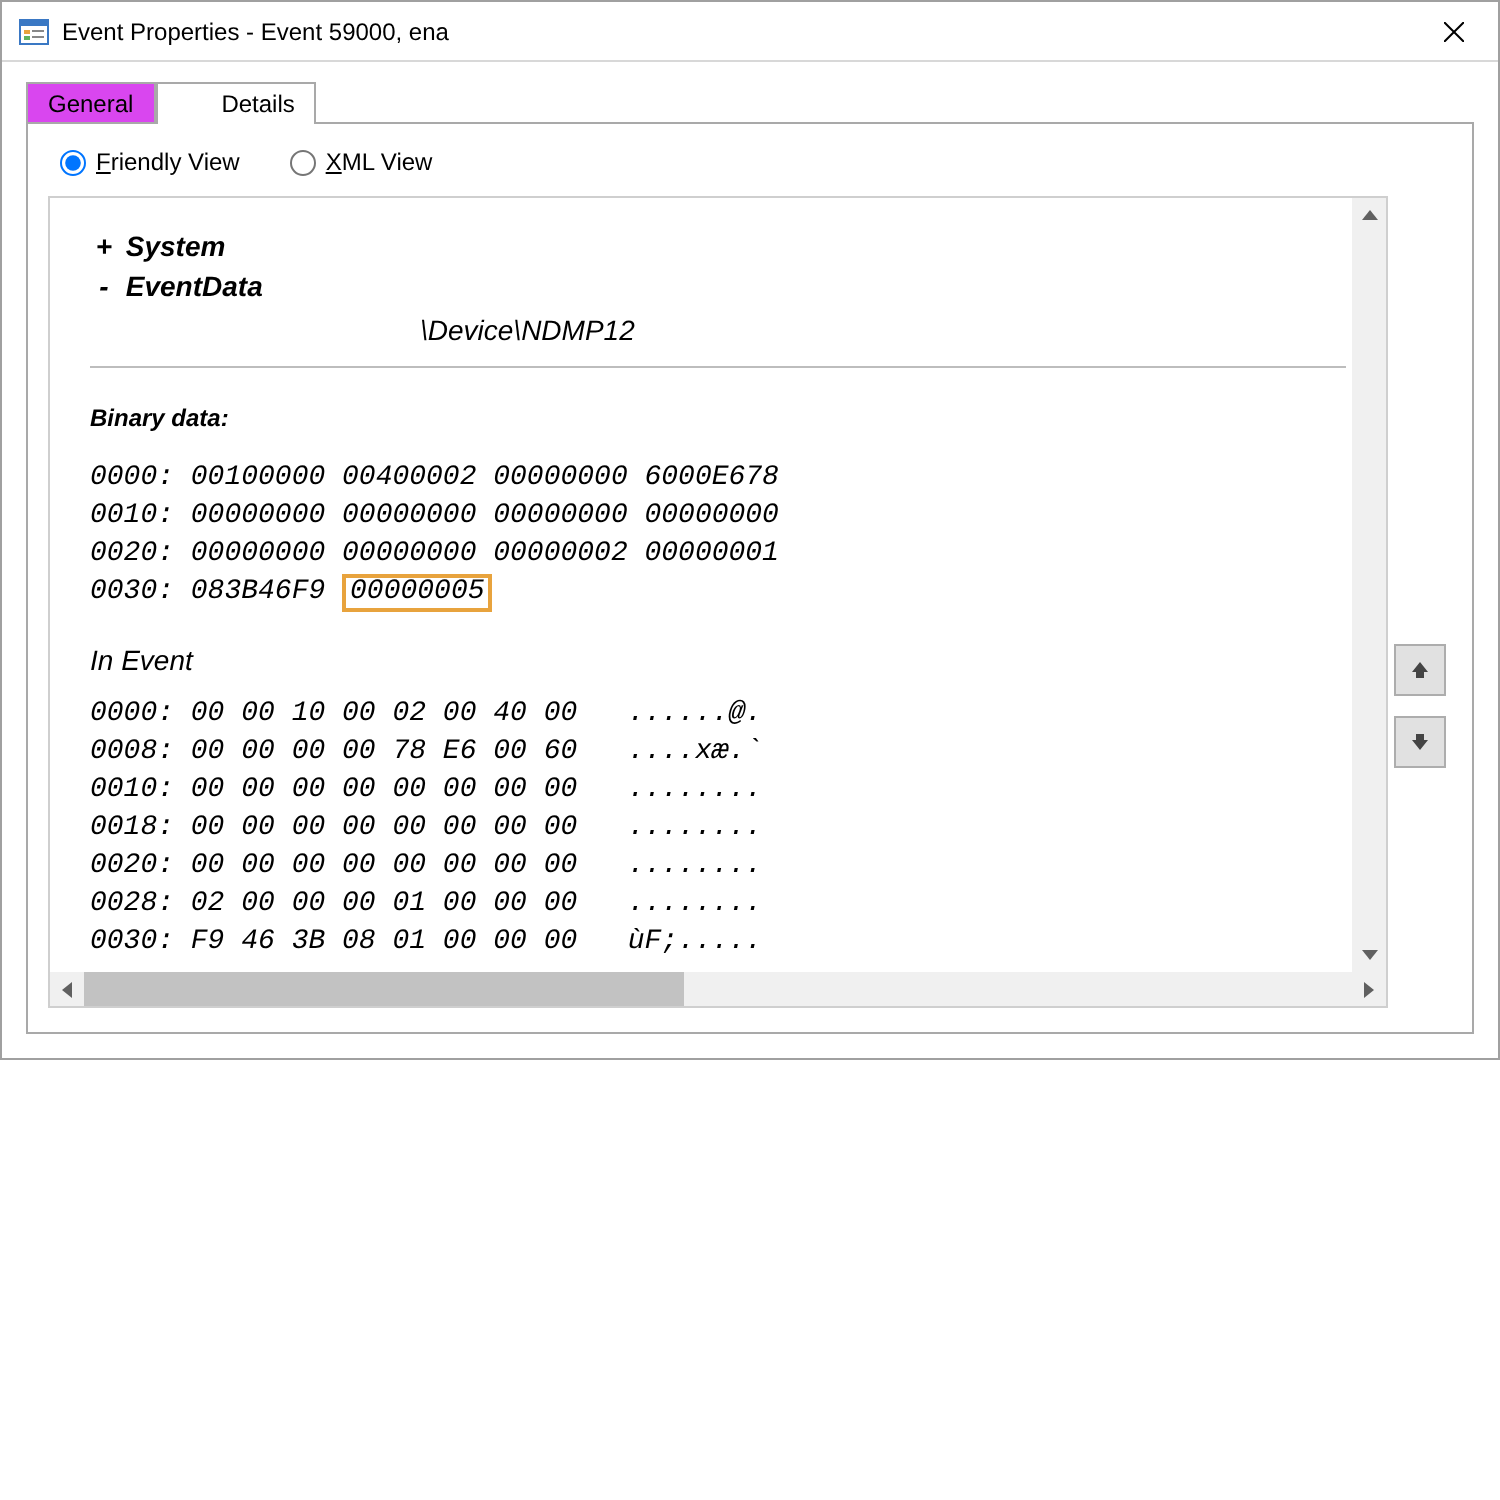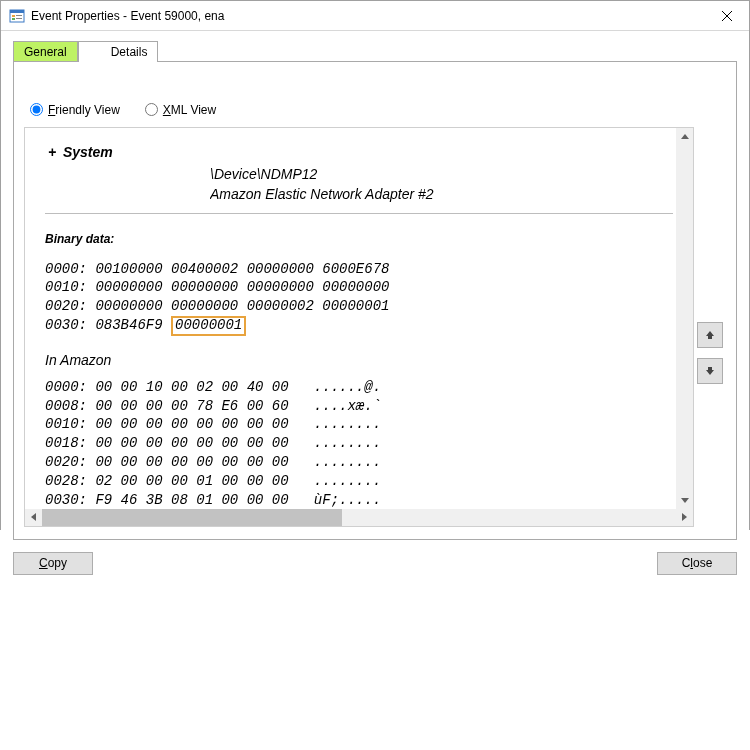--- a/index.html
+++ b/index.html
@@ -55,21 +55,21 @@
     padding: 3px 10px 3px 10px;
     border: 1px solid #a9a9a9;
     border-bottom: none;
     background: #fff;
     margin-right: 0px;
     position: relative;
     font-size: 12px;
     cursor: default;
   }
   .tab.inactive {
-    background: #bef264;
+    background: #d946ef;
     top: 1px;
     margin-top: 2px;
   }
   .tab.active {
     background: #fff;
     z-index: 2;
     top: 1px;
     padding-left: 32px;
   }
   .tab-body {
@@ -79,24 +79,23 @@
     display: flex;
     position: relative;
   }
   .view-row {
     display: flex; align-items: center;
     gap: 25px;
     margin-bottom: 10px;
     padding-left: 6px;
   }
   .radio-wrap {
-    display: flex; align-items: flex-start; gap: 5px;
-    font-size: 12px;
-    cursor: default;
-    margin-top: 29px;
+    display: flex; align-items: center; gap: 5px;
+    font-size: 12px;
+    cursor: default;
   }
   .radio-wrap input { margin: 0; }
   .content-frame {
     border: 1px solid #cfcfcf;
     flex: 1;
     position: relative;
     display: flex; flex-direction: column;
     overflow: hidden;
     font-style: italic;
   }
@@ -269,36 +268,39 @@
         </div>
 
         <div class="content-frame">
           <div class="scroll-area">
             <div class="inner-pad">
 
               <div class="tree-row">
                 <span class="tree-toggle">+</span>
                 <span class="tree-label">System</span>
               </div>
+              <div class="tree-row">
+                <span class="tree-toggle">-</span>
+                <span class="tree-label">EventData</span>
+              </div>
 
               <div class="evdata-vals">
                 <div>\Device\NDMP12</div>
-                <div>Amazon Elastic Network Adapter #2</div>
               </div>
 
               <hr class="hr">
 
               <div class="section-title">Binary data:</div>
 
               <pre class="hex"><span>0000: 00100000 00400002 00000000 6000E678</span>
 <span>0010: 00000000 00000000 00000000 00000000</span>
 <span>0020: 00000000 00000000 00000002 00000001</span>
-<span>0030: 083B46F9 </span><span class="highlight-box">00000001</span></pre>
-
-              <div class="sub-title">In Amazon</div>
+<span>0030: 083B46F9 </span><span class="highlight-box">00000005</span></pre>
+
+              <div class="sub-title">In Event</div>
               <pre class="hex"><span>0000: 00 00 10 00 02 00 40 00   ......@.</span>
 <span>0008: 00 00 00 00 78 E6 00 60   ....xæ.`</span>
 <span>0010: 00 00 00 00 00 00 00 00   ........</span>
 <span>0018: 00 00 00 00 00 00 00 00   ........</span>
 <span>0020: 00 00 00 00 00 00 00 00   ........</span>
 <span>0028: 02 00 00 00 01 00 00 00   ........</span>
 <span>0030: F9 46 3B 08 01 00 00 00   ùF;.....</span></pre>
 
             </div>
 
@@ -340,19 +342,15 @@
           </svg>
         </div>
         <div class="nav-btn">
           <svg width="12" height="12" viewBox="0 0 12 12">
             <polygon points="6,10 2,5 4,5 4,2 8,2 8,5 10,5" fill="#444"></polygon>
           </svg>
         </div>
       </div>
     </div>
 
-    <div class="button-row">
-      <button class="std"><span style="text-decoration:underline">C</span>opy</button>
-      <button class="std"><span>C<span style="text-decoration:underline">l</span>ose</span></button>
-    </div>
 
   </div>
 </div>
 
 </body></html>

